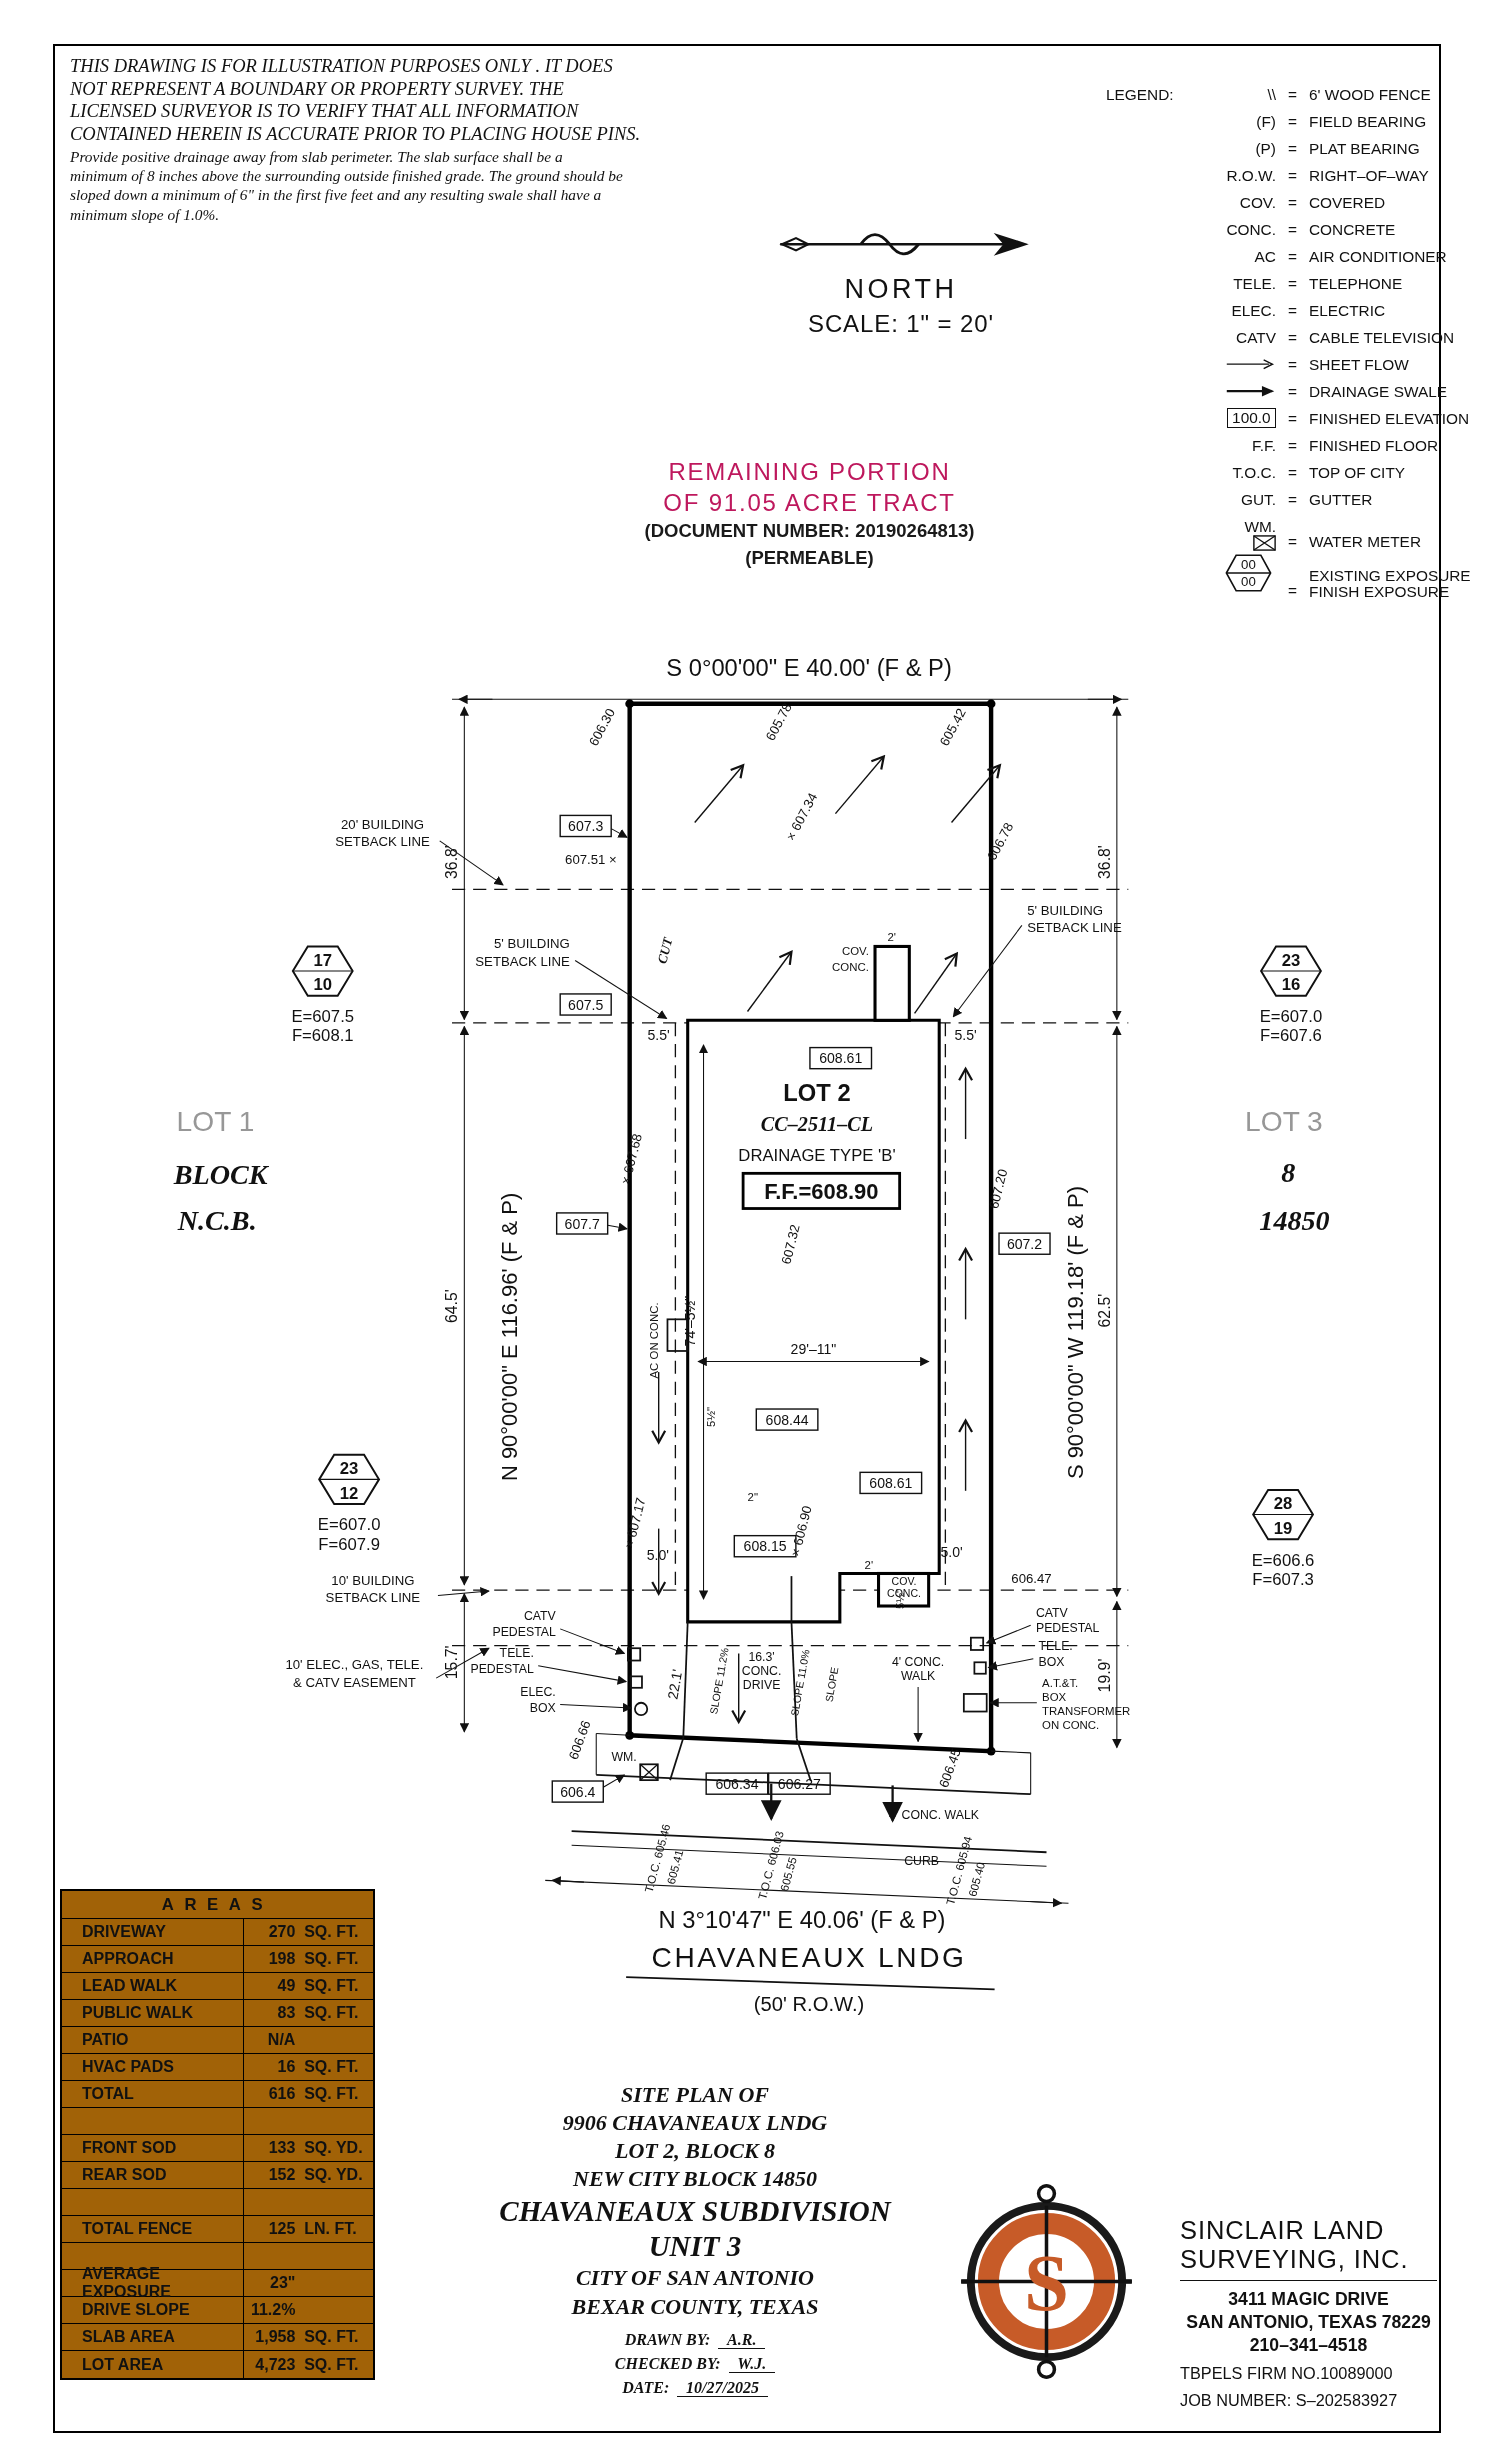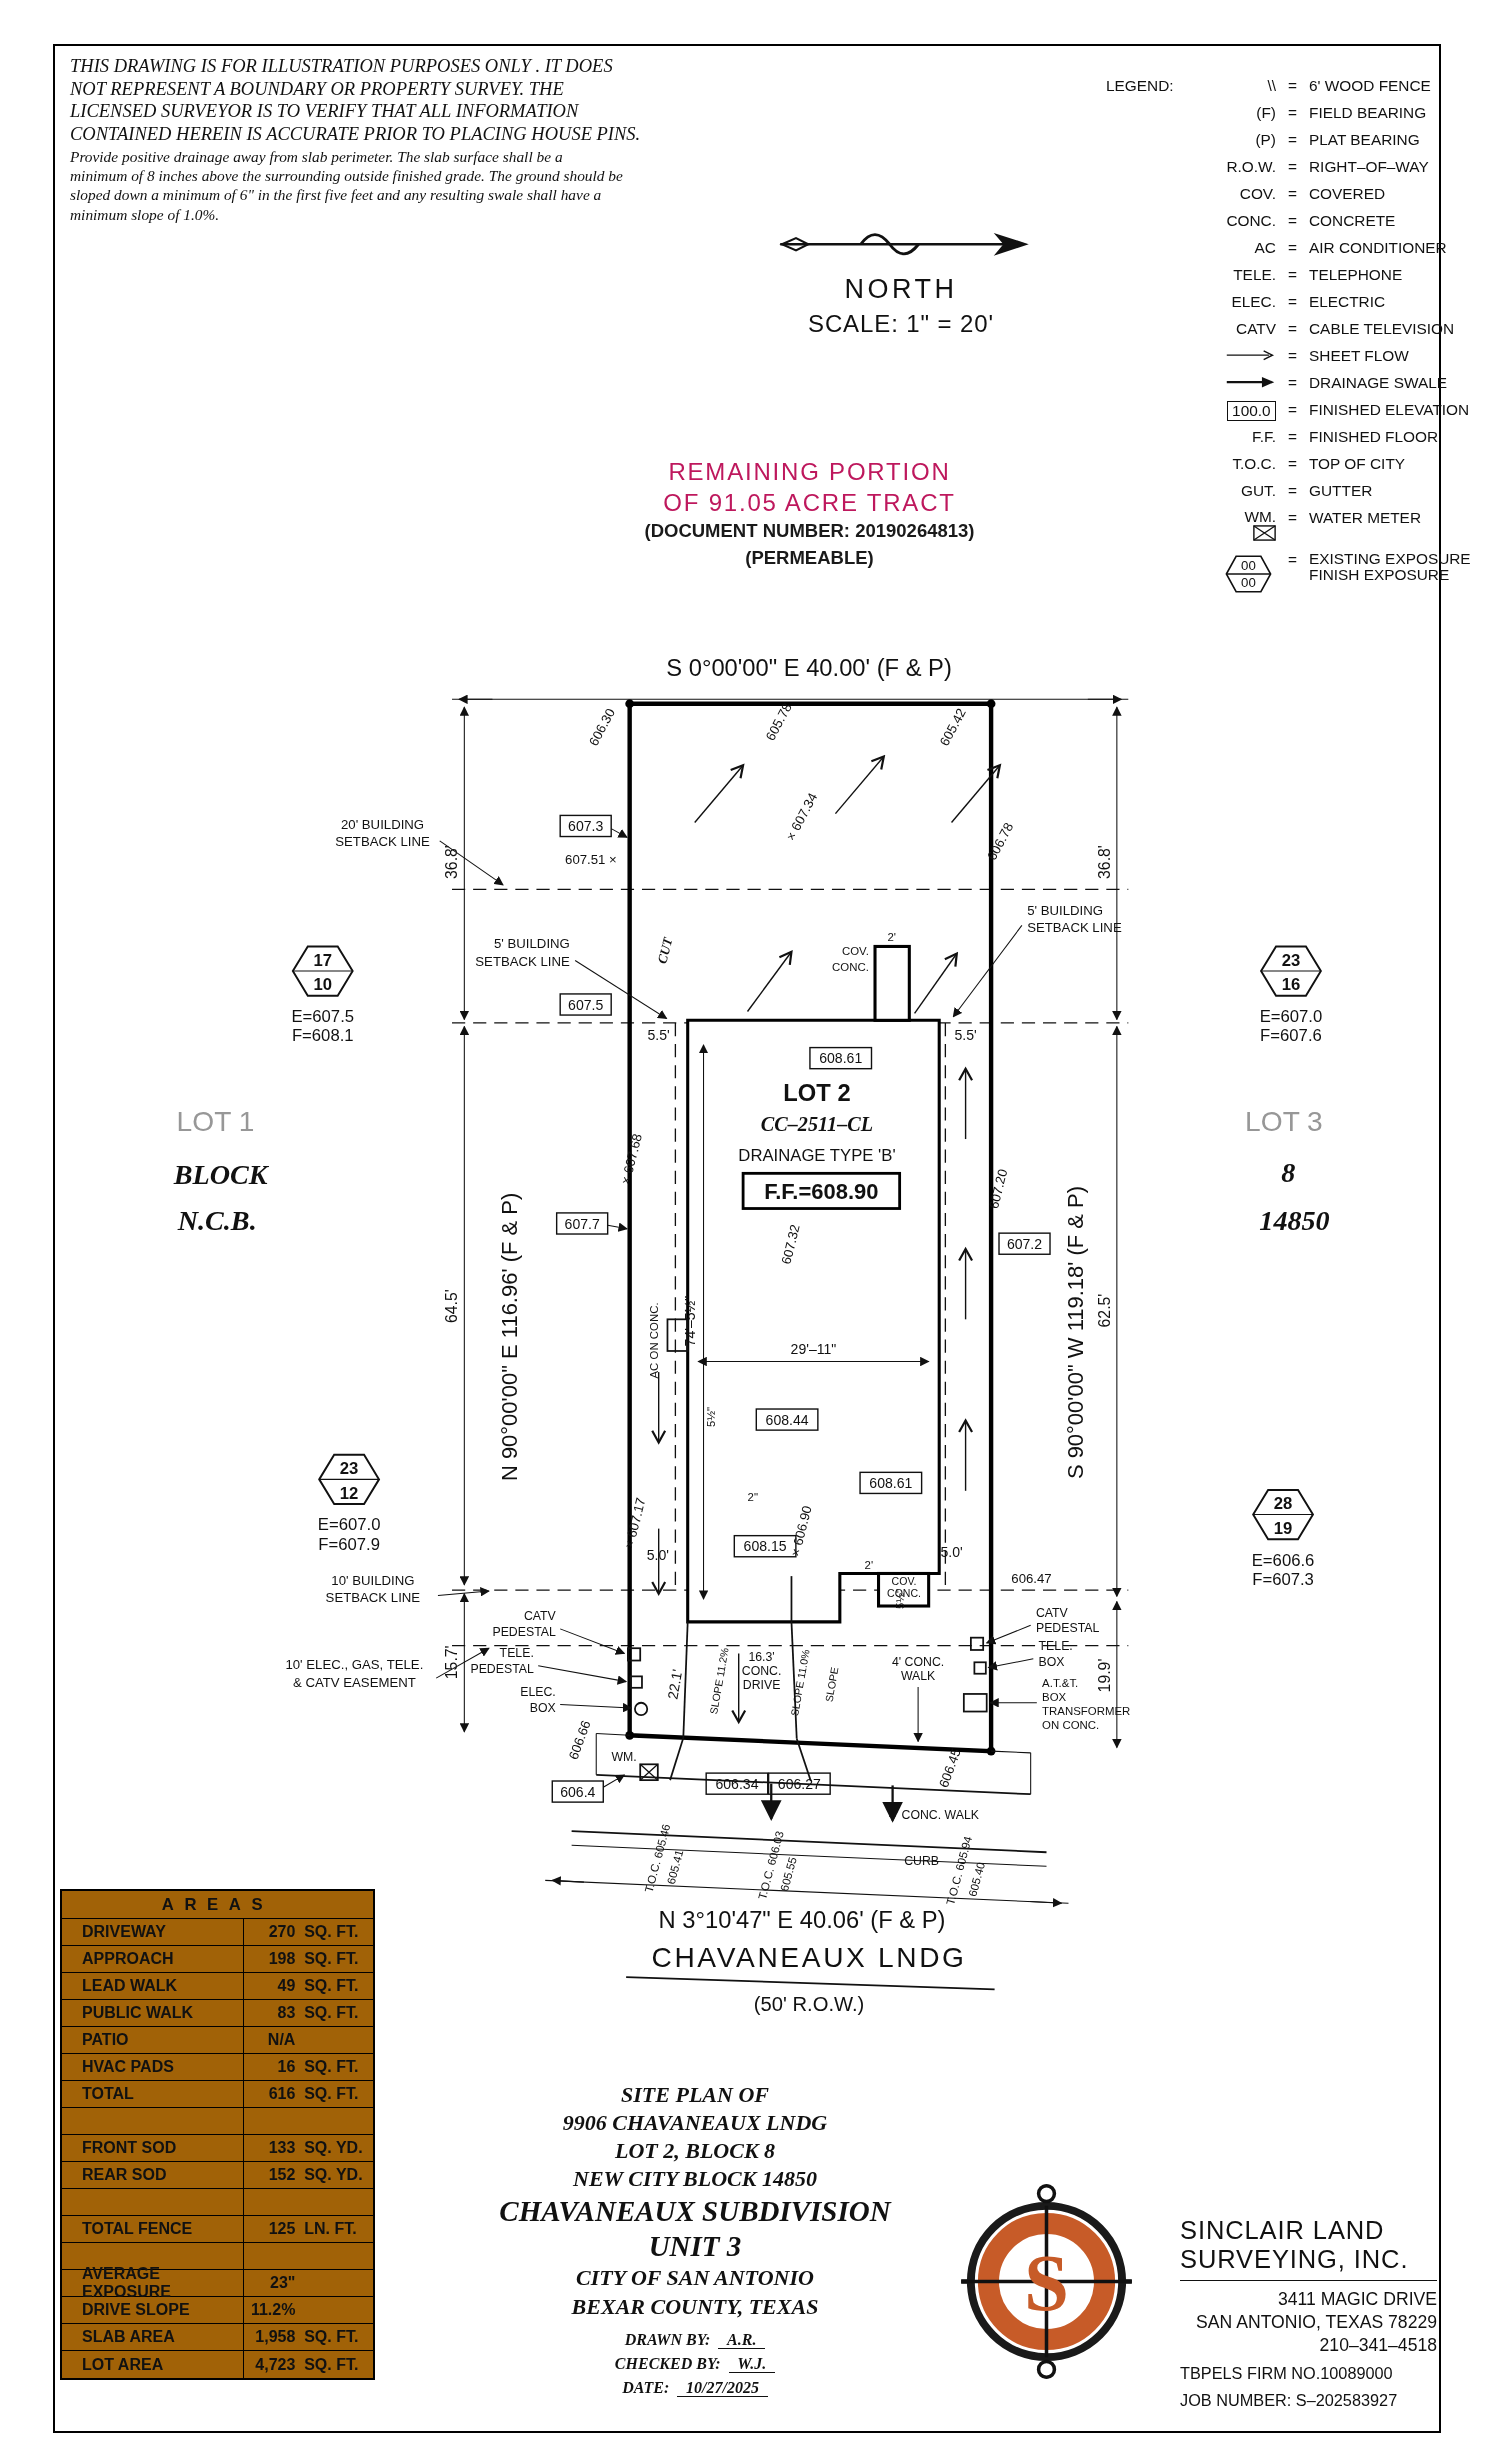--- a/index.html
+++ b/index.html
@@ -7,21 +7,21 @@
   body{width:1495px;height:2462px;position:relative;font-family:"Liberation Sans",sans-serif;color:#111;overflow:hidden}
   .abs{position:absolute}
   .page-border{left:53px;top:44px;width:1388px;height:2389px;border:2.6px solid #000}
   
   .disclaimer{left:70px;top:55px;width:580px;font-family:"Liberation Serif",serif;font-style:italic}
   .disclaimer .p1 div{font-size:18.5px;line-height:1.22}
   .disclaimer .p2{margin-top:2px}
   .disclaimer .p2 div{font-size:15.4px;line-height:1.24}
   
   .legend{left:1106px;top:77px;font-size:15.4px}
-  .lg-row{display:flex;align-items:flex-start;min-height:27px}
+  .lg-row{display:flex;align-items:flex-end;min-height:27px}
   .lg-pre{width:77px;flex:none}
   .lg-abbr{width:93px;flex:none;text-align:right}
   .lg-eq{width:33px;flex:none;text-align:center}
   .lg-text{flex:1;white-space:nowrap}
   .lg-box{display:inline-block;border:1.8px solid #111;padding:0 4.4px;line-height:1.2}
   .lg-stack{display:flex;flex-direction:column;align-items:flex-end;line-height:1.05}
   
   .north{left:756px;top:218px;width:290px;text-align:center}
   .north-label{font-size:27px;letter-spacing:3.5px;margin-top:3.5px}
   .north-scale{font-size:24px;letter-spacing:0.9px;margin-top:5.3px}
@@ -61,21 +61,21 @@
   .titleblock{left:475px;top:2081px;width:440px;text-align:center;font-family:"Liberation Serif",serif;font-style:italic;font-weight:bold}
   .tb-s{font-size:22px;line-height:1.28}
   .tb-l{font-size:29px;line-height:1.22}
   .tb-meta{margin-top:7px;font-size:16px;line-height:1.5}
   .tb-val{border-bottom:1.8px solid #111;padding:0 8.8px}
   
   .logo{left:954px;top:2183px}
   .surveyor{left:1180px;top:2216px;width:264px}
   .sv-name{font-size:25.5px;letter-spacing:0.9px;line-height:1.15}
   .sv-rule{border-top:1.8px solid #111;margin:5.3px 0 7px 0;width:257px}
-  .sv-addr{text-align:right;font-weight:normal;font-size:17.6px;line-height:1.3;width:257px}
+  .sv-addr{text-align:center;font-weight:bold;font-size:17.6px;line-height:1.3;width:257px}
   .sv-small{font-size:16.3px;line-height:1.35;margin-top:5.3px}
 </style>
 </head>
 <body>
 
 <div class="abs page-border"></div>
 
 <div class="abs disclaimer">
   <div class="p1">
     <div>THIS DRAWING IS FOR ILLUSTRATION PURPOSES ONLY . IT DOES</div>

